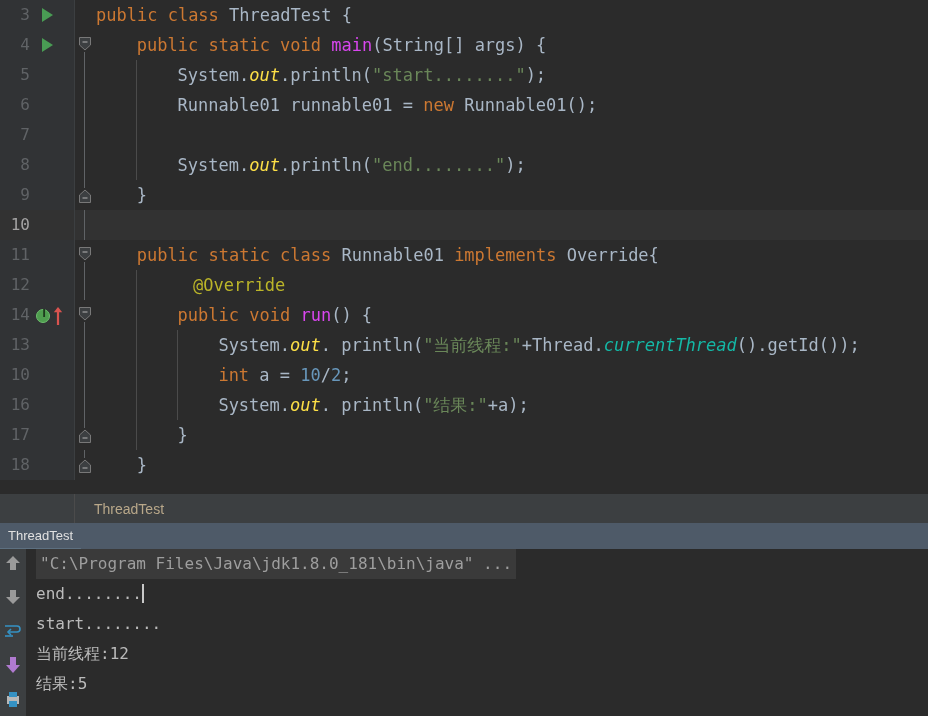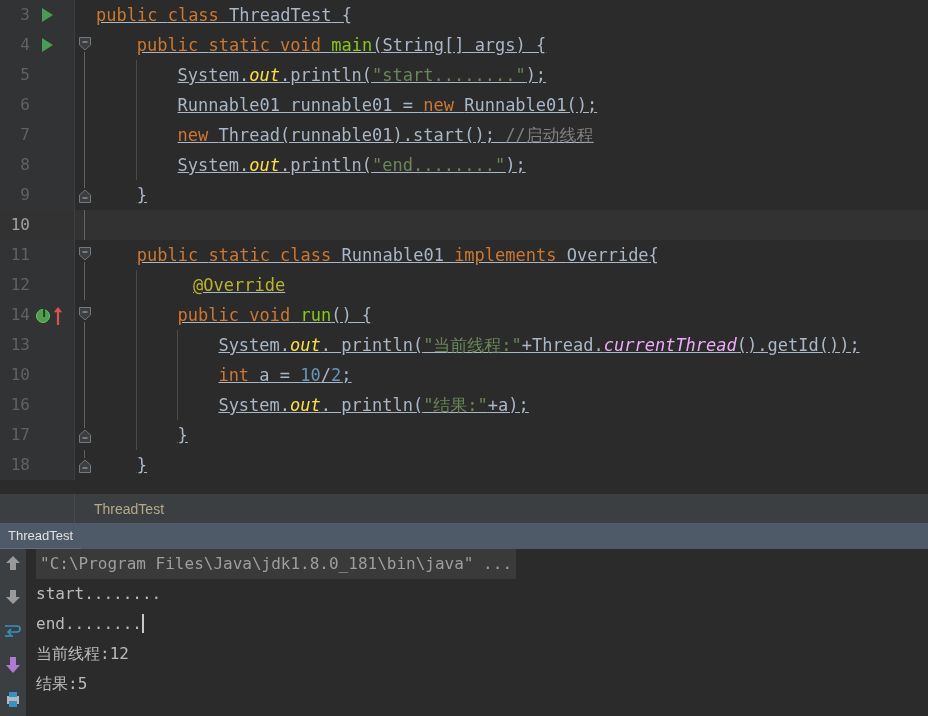--- a/index.html
+++ b/index.html
@@ -77,37 +77,36 @@
   .fold-marker {
     position: absolute; left: 78px; width: 14px; height: 16px;
   }
 
   
   .code {
     position: absolute; left: 96px; top: 0; height: 30px;
     line-height: 30px; font-size: 17px;
     white-space: pre; font-family: "DejaVu Sans Mono", monospace;
     color: #a9b7c6;
-    text-decoration: underline;
   }
   
   .indent-guide {
     position: absolute; width: 1px; background: #4b4b4b;
   }
 
   
   .kw  { color: #cc7832; }
   .cls { color: #a9b7c6; }
   .str { color: #6a8759; }
   .num { color: #6897bb; }
   .cmt { color: #808080; }
   .ann { color: #bbb529; }
   .fld { color: #fde047; font-style: italic; }
-  .mth { color: #84cc16; }
-  .stm { color: #f0abfc; font-style: italic; }
+  .mth { color: #d946ef; }
+  .stm { color: #14b8a6; font-style: italic; }
   .id  { color: #a9b7c6; }
 
   
   .breadcrumb-bar {
     position: absolute; left: 0; top: 493px; width: 928px; height: 30px;
     background: #3c3f41; border-top: 1px solid #2b2b2b;
   }
   .breadcrumb-bar .bc-gutter {
     position: absolute; left: 0; top: 0; width: 75px; height: 30px;
     background: #3c3f41; border-right: 1px solid #4b4b4b;
@@ -207,21 +206,20 @@
           <div class="fold-line" style="top: 0px; height: 30px;"></div>
           <div class="indent-guide" style="left: 135.8px; top: 0px; height: 30px;"></div>
           <div class="code" style="left: 177.6px;"><span class="id">Runnable01 runnable01 = </span><span class="kw">new </span><span class="id">Runnable01();</span></div>
         </div>
         <div class="row">
           <div class="gutter-bg"></div>
           <div class="lineno">7</div>
           <div class="gutter-sep"></div>
           <div class="fold-line" style="top: 0px; height: 30px;"></div>
           <div class="indent-guide" style="left: 135.8px; top: 0px; height: 30px;"></div>
-          <div class="code" style="left: 177.6px;"><span class="kw">new </span><span class="id">Thread(runnable01).start(); </span><span class="cmt">//启动线程</span></div>
         </div>
         <div class="row">
           <div class="gutter-bg"></div>
           <div class="lineno">8</div>
           <div class="gutter-sep"></div>
           <div class="fold-line" style="top: 0px; height: 30px;"></div>
           <div class="indent-guide" style="left: 135.8px; top: 0px; height: 30px;"></div>
           <div class="code" style="left: 177.6px;"><span class="id">System.</span><span class="fld">out</span><span class="id">.println(</span><span class="str">"end........"</span><span class="id">);</span></div>
         </div>
         <div class="row">
@@ -358,16 +356,16 @@
             <rect x="7" y="2" width="6" height="8" fill="#b07ad0"></rect>
             <path d="M3 10 H17 L10 18 Z" fill="#b07ad0"></path>
           </svg></div>
         <div class="tb-icon" style="top: 140px;"><svg width="20" height="20" viewBox="0 0 20 20">
             <rect x="4" y="7" width="12" height="8" fill="#b8b8b8"></rect>
             <rect x="6" y="3" width="8" height="5" fill="#3592c4"></rect>
             <rect x="6" y="12" width="8" height="6" fill="#3592c4"></rect>
           </svg></div>
       </div>
     <div class="console-sep"></div>
-    <div class="console-text" id="console-text"><div class="cline cmdline">"C:\Program Files\Java\jdk1.8.0_181\bin\java" ...</div><div class="cline"><span>start........</span></div><div class="cline"><span>end........</span><span class="caret"></span></div><div class="cline"><span>当前线程:12</span></div><div class="cline"><span>结果:5</span></div></div>
+    <div class="console-text" id="console-text"><div class="cline cmdline">"C:\Program Files\Java\jdk1.8.0_181\bin\java" ...</div><div class="cline"><span>end........</span><span class="caret"></span></div><div class="cline"><span>start........</span></div><div class="cline"><span>当前线程:12</span></div><div class="cline"><span>结果:5</span></div></div>
   </div>
 
 </div>
 
 </body></html>

